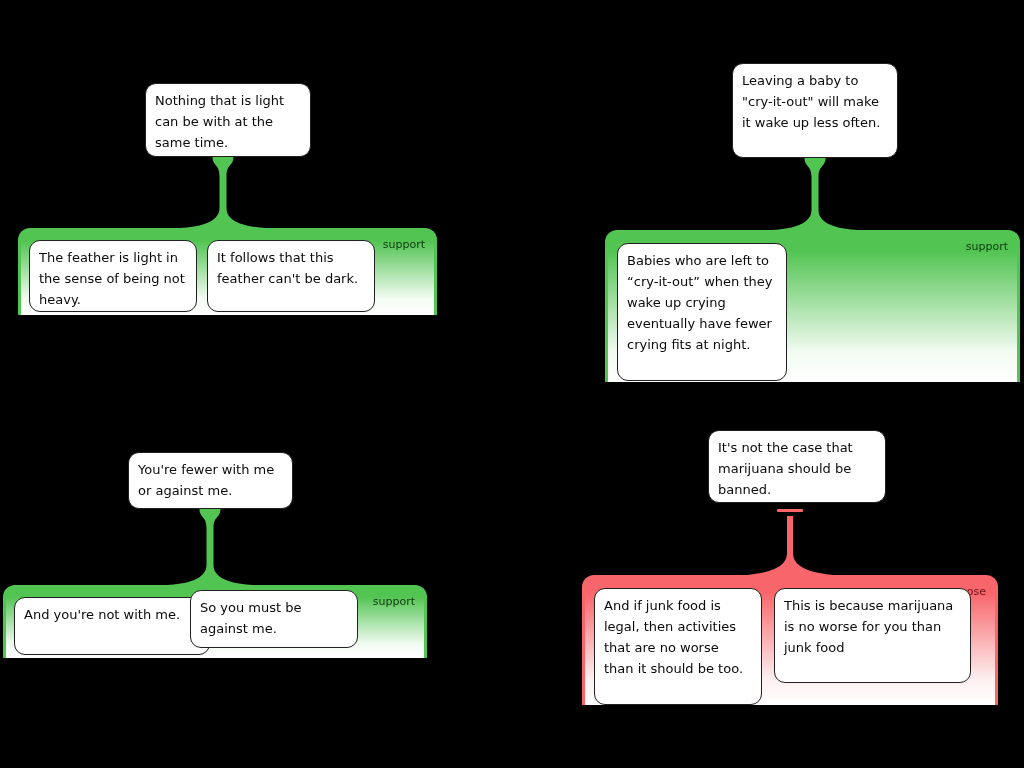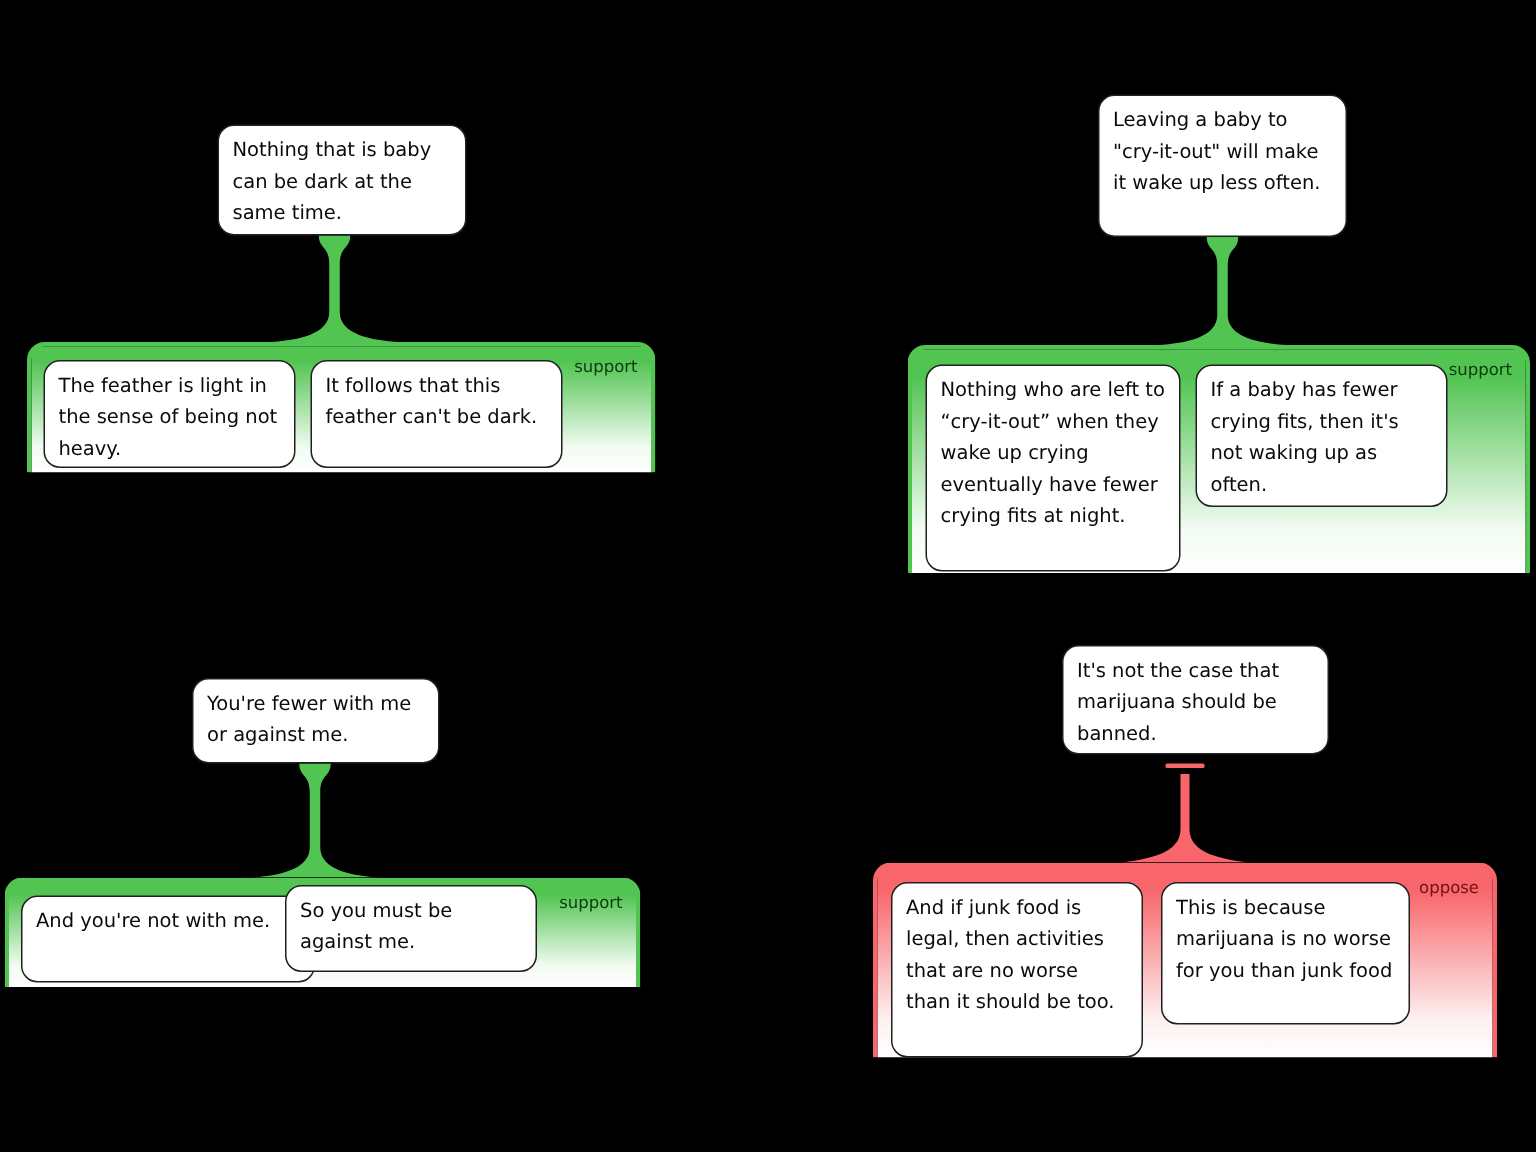--- a/index.html
+++ b/index.html
@@ -69,48 +69,47 @@
   #map3 .connector{left:165px;top:509px;}
   #map3 .group{left:3px;top:585px;width:424px;height:73px;}
   #map3 .premise-0{left:8px;top:9px;width:196px;height:58px;position:absolute;}
   #map3 .premise-1{left:184px;top:2px;width:168px;height:58px;position:absolute;}
 
   
   #map4 .conclusion{left:708px;top:430px;width:178px;height:73px;}
   #map4 .connector{left:745px;top:503px;}
   #map4 .group{left:582px;top:575px;width:416px;height:130px;}
   #map4 .premise-0{left:9px;top:10px;width:168px;height:117px;position:absolute;}
-  #map4 .premise-1{left:189px;top:10px;width:166px;height:95px;position:absolute;}
+  #map4 .premise-1{left:189px;top:10px;width:197px;height:95px;position:absolute;}
 </style>
 </head>
 <body style="background: rgb(0, 0, 0);">
 
 <div class="canvas">
 
   <div class="argmap support-map" id="map1">
-    <div class="node conclusion">Nothing that is baby can be dark at the same time.</div>
+    <div class="node conclusion">Nothing that is light can be with at the same time.</div>
     <svg class="connector" width="90" height="71" viewBox="0 0 90 71">
       <path fill="currentColor" d="M34.5 0 C34.5 9,41.5 7,41.5 19 L41.5 51 C41.5 66,20 70,2 71 L88 71 C70 70,48.5 66,48.5 51 L48.5 19 C48.5 7,55.5 9,55.5 0 Z"></path>
     </svg>
     <div class="group">
       <span class="group-label">support</span>
       <div class="node premise-0">The feather is light in the sense of being not heavy.</div>
       <div class="node premise-1">It follows that this feather can't be dark.</div>
     </div>
   </div>
 
   <div class="argmap support-map" id="map2">
     <div class="node conclusion">Leaving a baby to "cry-it-out" will make it wake up less often.</div>
     <svg class="connector" width="90" height="72" viewBox="0 0 90 72">
       <path fill="currentColor" d="M34.5 0 C34.5 9,41.5 7,41.5 19 L41.5 52 C41.5 67,20 71,2 72 L88 72 C70 71,48.5 67,48.5 52 L48.5 19 C48.5 7,55.5 9,55.5 0 Z"></path>
     </svg>
     <div class="group">
       <span class="group-label">support</span>
-      <div class="node premise-0">Nothing who are left to “cry-it-out” when they wake up crying eventually have fewer crying fits at night.</div>
-      <div class="node premise-1">If a baby has fewer crying fits, then it's not waking up as often.</div>
+      <div class="node premise-0">Babies who are left to “cry-it-out” when they wake up crying eventually have fewer crying fits at night.</div>
     </div>
   </div>
 
   <div class="argmap support-map" id="map3">
     <div class="node conclusion">You're fewer with me or against me.</div>
     <svg class="connector" width="90" height="76" viewBox="0 0 90 76">
       <path fill="currentColor" d="M34.5 0 C34.5 9,41.5 7,41.5 19 L41.5 56 C41.5 71,20 75,2 76 L88 76 C70 75,48.5 71,48.5 56 L48.5 19 C48.5 7,55.5 9,55.5 0 Z"></path>
     </svg>
     <div class="group">
       <span class="group-label">support</span>

